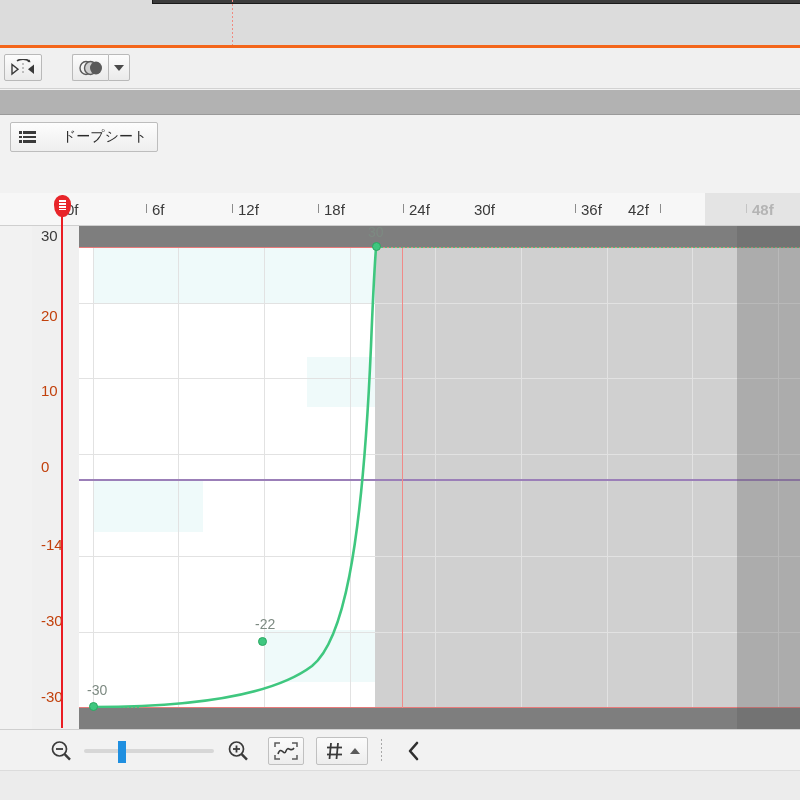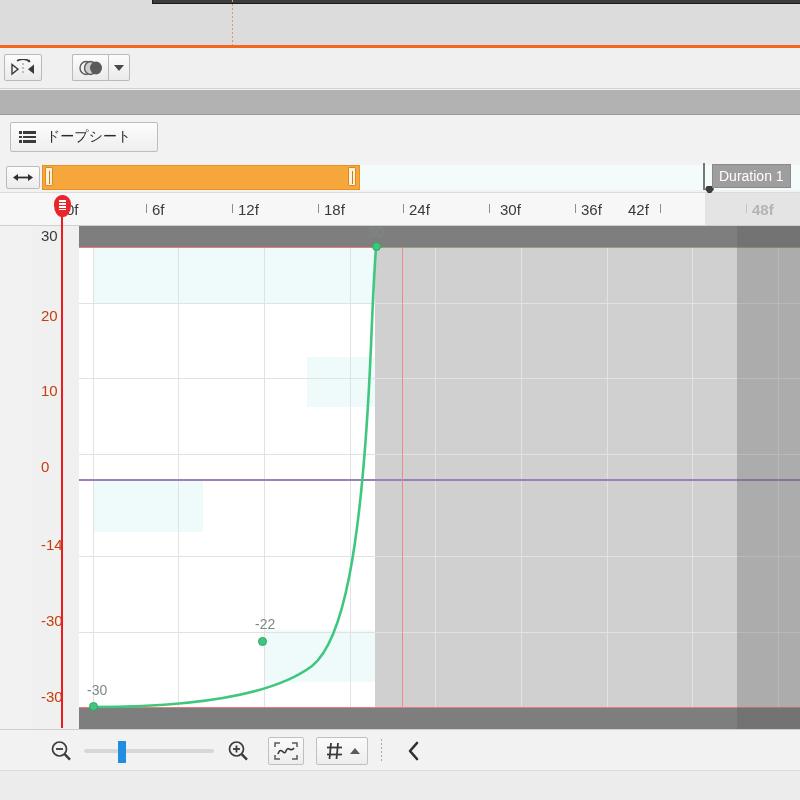--- a/index.html
+++ b/index.html
@@ -65,21 +65,21 @@
 
   
   .sheet-row {
     position: absolute; left: 0; top: 116px; width: 800px; height: 46px;
     background: #f2f2f2;
   }
   .sheet-btn {
     position: absolute; left: 10px; top: 6px; width: 148px; height: 30px;
     background: linear-gradient(to bottom, #fdfdfd, #eeeeee);
     border: 1px solid #bdbdbd; border-radius: 2px;
-    display: flex; align-items: center; gap: 10px; padding-left: 12px;
+    display: flex; align-items: center; gap: 26px; padding-left: 12px;
     font-size: 14px; color: #2b2b2b;
   }
   .list-icon { display: flex; flex-direction: column; gap: 2px; }
   .list-icon i {
     display: block; width: 13px; height: 2.5px; background: #3a3a3a;
     position: relative;
   }
   .list-icon i::before {
     content: ""; position: absolute; left: -4px; top: 0;
     width: 2.5px; height: 2.5px; background: #3a3a3a;
@@ -310,56 +310,38 @@
     <div class="sheet-btn">
       <span class="list-icon">
         <i></i>
           <i></i>
           <i></i>
       </span>
       <span>ドープシート</span>
     </div>
   </div>
 
-  <div class="range-row">
-    <div class="range-btn">
-      <span>
-        <svg width="22" height="11" viewBox="0 0 22 11">
-          <line x1="4" y1="5.5" x2="18" y2="5.5" stroke="#2f2f2f" stroke-width="1.8"></line>
-          <path d="M1 5.5 L6 2 L6 9 Z" fill="#2f2f2f"></path>
-          <path d="M21 5.5 L16 2 L16 9 Z" fill="#2f2f2f"></path>
-        </svg>
-      </span>
-    </div>
-    <div class="range-track"></div>
-    <div class="range-fill"></div>
-    <div class="range-grip grip-left"></div>
-    <div class="range-grip grip-right"></div>
-    <div class="duration-handle"></div>
-    <div class="duration-pin"></div>
-    <div class="duration-tab">Duration 1</div>
-  </div>
 
   <div class="ruler">
     <div class="ruler-dim-zone"></div>
     <div class="ruler-tick" style="left:61px"></div>
     <div class="ruler-tick" style="left:146px"></div>
     <div class="ruler-tick" style="left:232px"></div>
     <div class="ruler-tick" style="left:318px"></div>
     <div class="ruler-tick" style="left:403px"></div>
     <div class="ruler-tick" style="left:489px"></div>
     <div class="ruler-tick" style="left:575px"></div>
     <div class="ruler-tick" style="left:660px"></div>
     <div class="ruler-tick" style="left:746px;background:#c4c4c4"></div>
     <div class="ruler-label" style="left:66px">0f</div>
     <div class="ruler-label" style="left:152px">6f</div>
     <div class="ruler-label" style="left:238px">12f</div>
     <div class="ruler-label" style="left:324px">18f</div>
     <div class="ruler-label" style="left:409px">24f</div>
-    <div class="ruler-label" style="left:500px">30f</div>
+    <div class="ruler-label" style="left:474px">30f</div>
     <div class="ruler-label" style="left:581px">36f</div>
     <div class="ruler-label" style="left:628px">42f</div>
     <div class="ruler-label dim" style="left:752px">48f</div>
   </div>
 
   <div class="graph">
 
     <div class="shade-right"></div>
 
     <div class="sel-tint" style="left:61px; top:21px; width:282px; height:56px;"></div>

